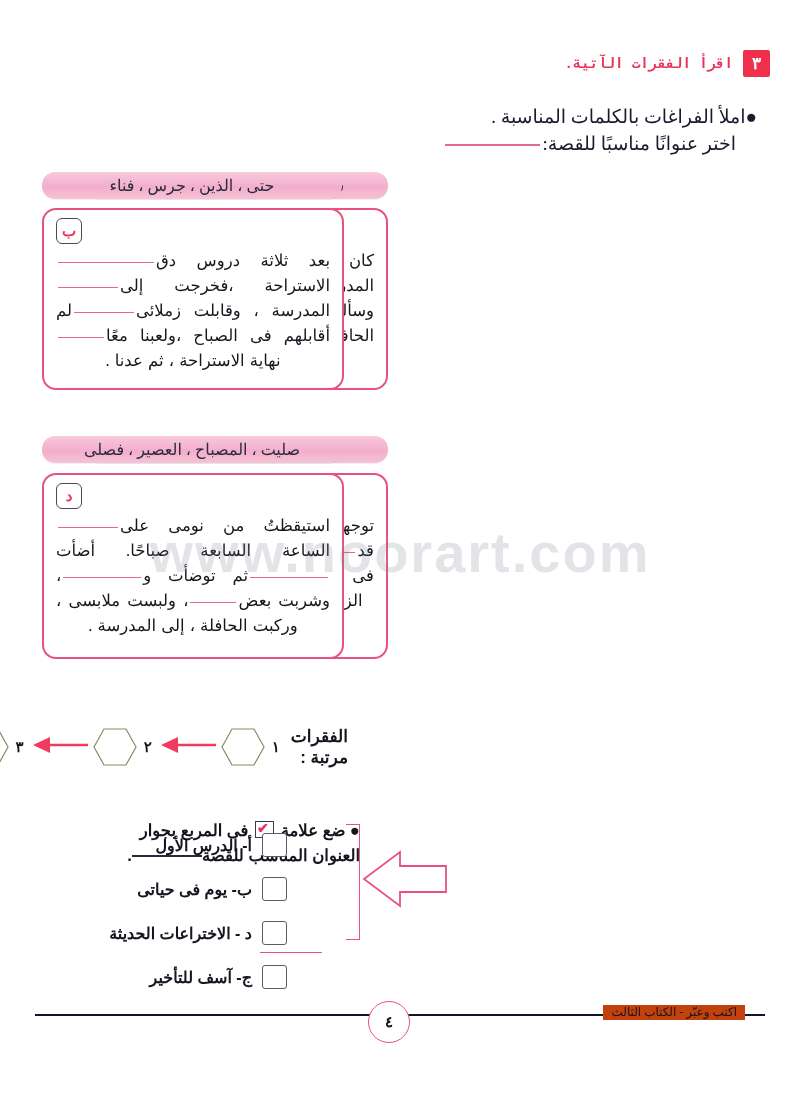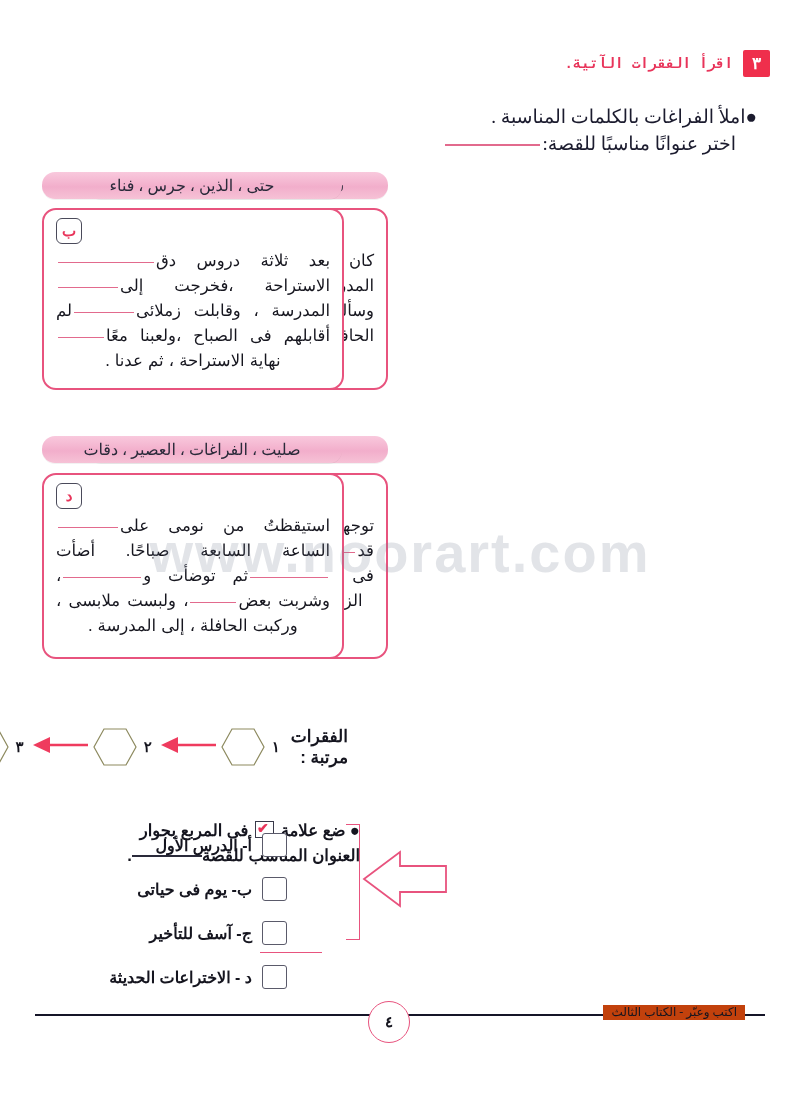--- a/index.html
+++ b/index.html
@@ -347,21 +347,21 @@
   </div>
 
   <div class="instr" id="instr-1">●املأ الفراغات بالكلمات المناسبة .</div>
   <div class="instr" id="instr-2">
     <span>اختر عنوانًا مناسبًا للقصة:</span><span class="blank-rule"></span>
   </div>
 
   <div class="wordbank" id="bank-a">سبب ، مزدحمًا ، الطريق ، متأخرًا</div>
   <div class="wordbank" id="bank-b">حتى ، الذين ، جرس ، فناء</div>
   <div class="wordbank" id="bank-c">فصلى ، الحديثة ، قراءة ، بدأ</div>
-  <div class="wordbank" id="bank-d">صليت ، الفراغات ، العصير ، دقات</div>
+  <div class="wordbank" id="bank-d">صليت ، المصباح ، العصير ، فصلى</div>
 
   <div class="parabox" id="box-a">
     <div class="box-letter">أ</div>
     <div class="box-text">
       <span>كان الطريق</span><span class="blank bl-l"></span><span>، فوصلت إلى المدرسة</span><span class="blank bl-m"></span><span>. قابلنى المشرف ، وسألنى عن</span><span class="blank bl-m"></span><span>التأخير ،فقلت إن الحافلة تأخرت فى</span><span class="blank bl-m"></span><span>بسبب الزحام .</span>
     </div>
   </div>
 
   <div class="parabox" id="box-b">
     <div class="box-letter">ب</div>
@@ -440,25 +440,25 @@
     <div class="option-row">
       <div class="option-box"></div>
       <div class="option-label">أ- الدرس الأول</div>
     </div>
     <div class="option-row">
       <div class="option-box"></div>
       <div class="option-label">ب- يوم فى حياتى</div>
     </div>
     <div class="option-row">
       <div class="option-box"></div>
-      <div class="option-label">ج- آسف للتأخير</div>
+      <div class="option-label">د - الاختراعات الحديثة</div>
     </div>
     <div class="option-row">
       <div class="option-box"></div>
-      <div class="option-label">د - الاختراعات الحديثة</div>
+      <div class="option-label">ج- آسف للتأخير</div>
     </div>
   </div>
   <div id="opt-underline"></div>
 
   <div id="footer">
     <div id="footer-rule"></div>
     <div id="footer-text">اكتب وعبّر - الكتاب الثالث</div>
     <div id="footer-circle">٤</div>
   </div>
 

